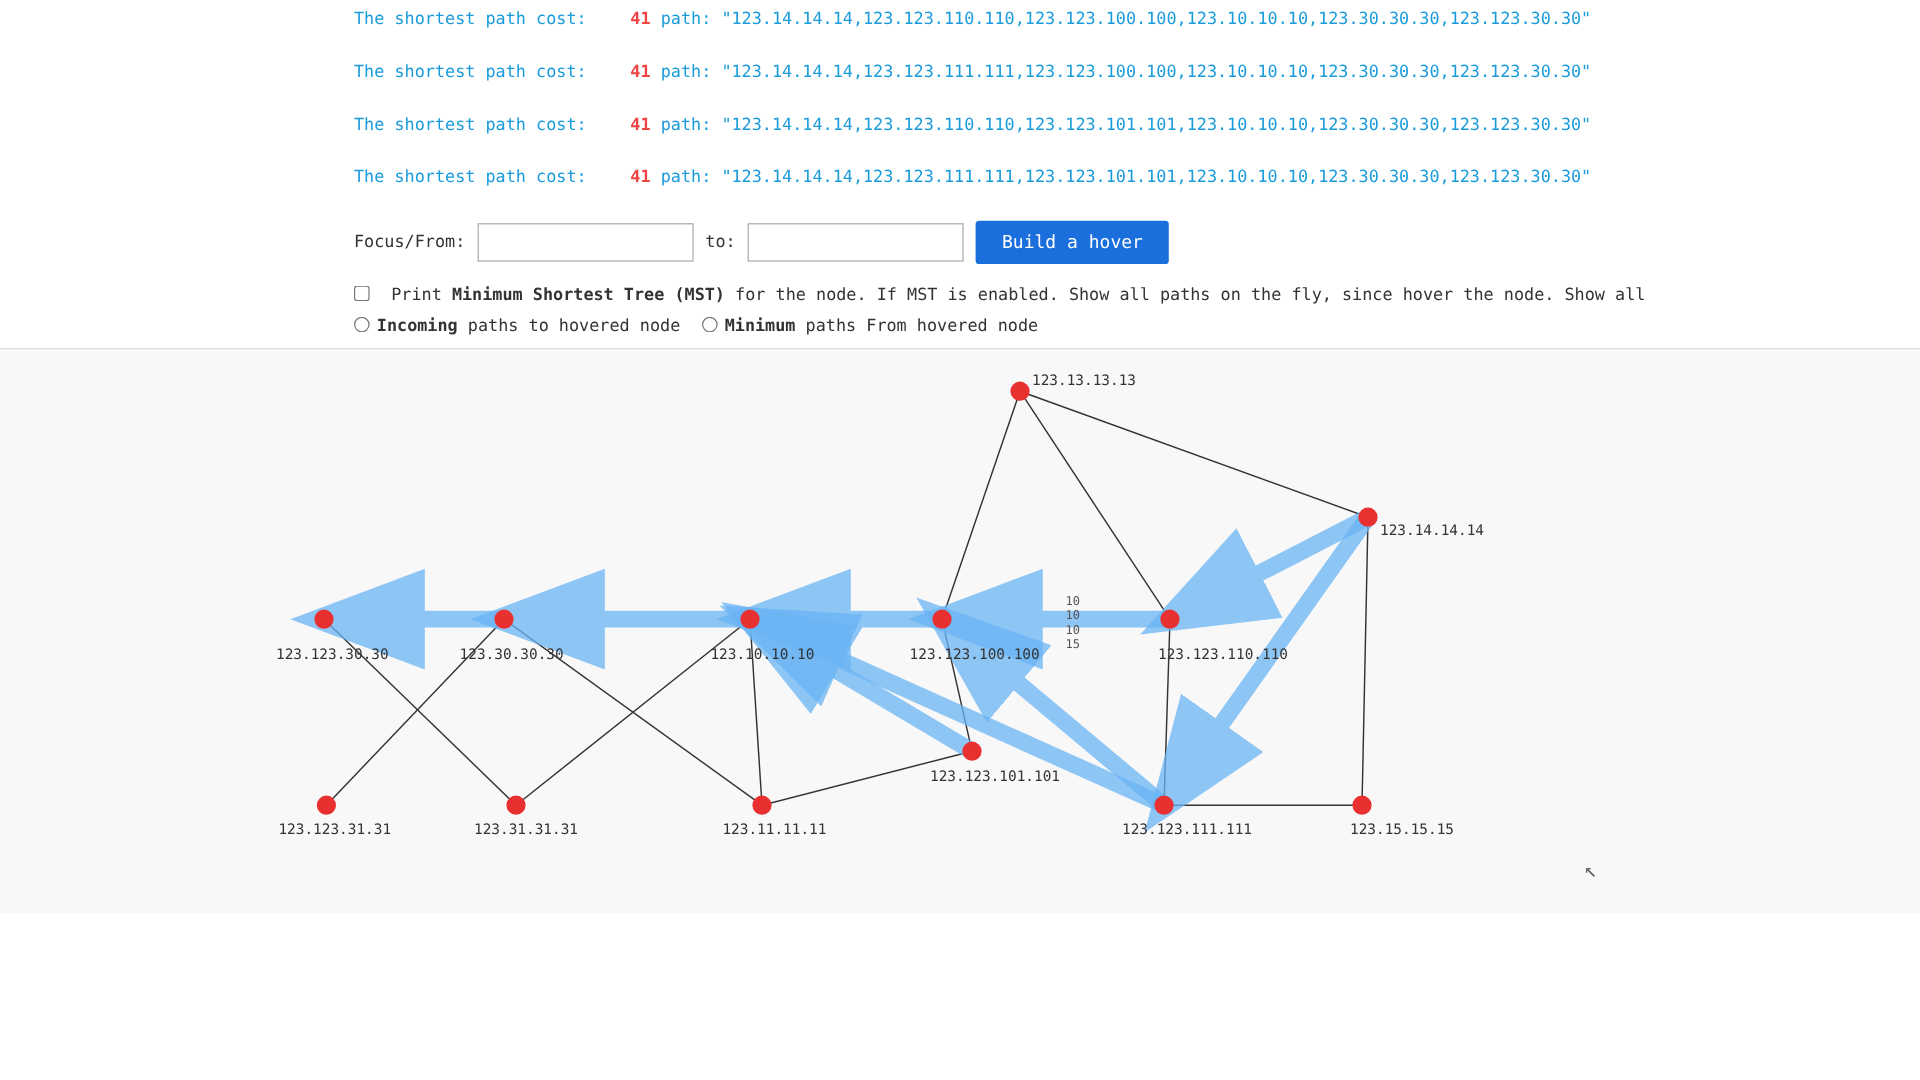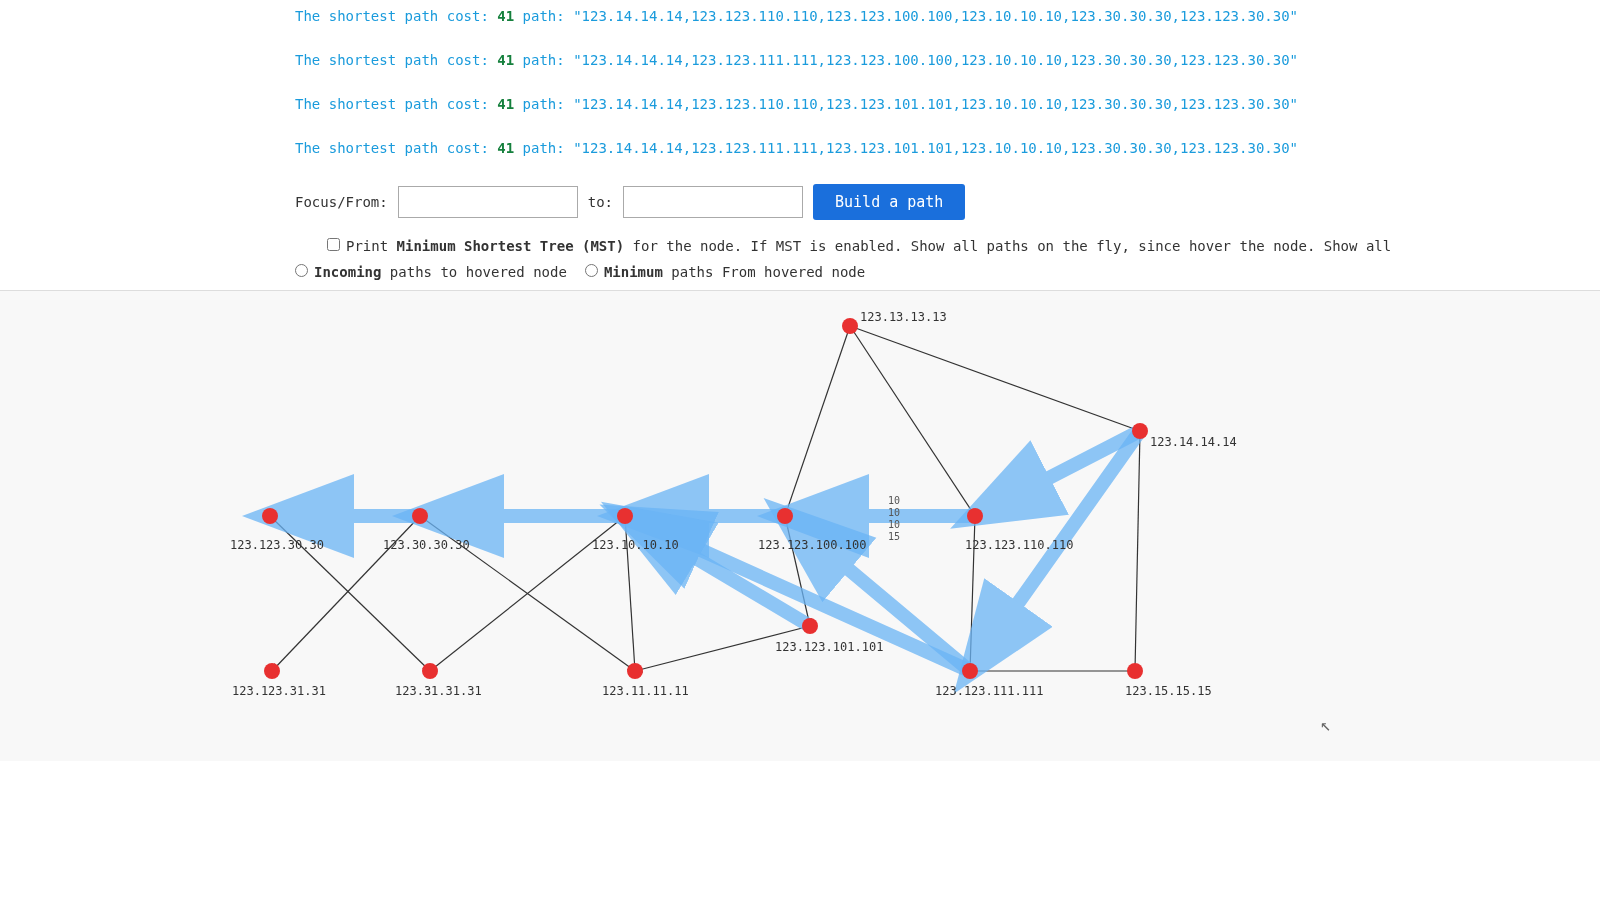--- a/index.html
+++ b/index.html
@@ -17,21 +17,22 @@
 
     .path-line {
       margin-bottom: 28px;
       color: #1a9bdc;
       font-family: monospace;
       font-size: 14px;
     }
 
     .path-line .cost-num {
       font-weight: bold;
-      color: #15803d;
+      color: #ef4444;
+      margin-left: 28px;
     }
 
     .controls-row {
       display: flex;
       align-items: center;
       gap: 10px;
       margin-bottom: 18px;
       padding-left: 295px;
     }
 
@@ -66,24 +67,23 @@
       padding-left: 295px;
       margin-bottom: 10px;
       color: #333;
       font-family: monospace;
       font-size: 14px;
     }
 
     .options-row .checkbox-label {
       display: flex;
       align-items: flex-start;
-      gap: 6px;
+      gap: 18px;
       margin-bottom: 10px;
       flex-wrap: wrap;
-      margin-left: 32px;
     }
 
     .options-row .radio-row {
       display: flex;
       align-items: flex-start;
       gap: 6px;
     }
 
     .graph-section {
       background: #f8f8f8;
@@ -156,21 +156,21 @@
   <div class="path-line">
     <span>The shortest path cost: </span><span class="cost-num">41</span><span> path: "123.14.14.14,123.123.111.111,123.123.101.101,123.10.10.10,123.30.30.30,123.123.30.30"</span>
   </div>
 </div>
 
 <div class="controls-row">
   <label class="label-text">Focus/From:</label>
   <input class="text-input" type="text" placeholder="" style="">
   <label class="label-text">to:</label>
   <input class="text-input" type="text" placeholder="" style="">
-  <button class="build-btn">Build a path</button>
+  <button class="build-btn">Build a hover</button>
 </div>
 
 <div class="options-row">
   <div class="checkbox-label">
     <input type="checkbox" style="">
     <span>Print <strong>Minimum Shortest Tree (MST)</strong> for the node. If MST is enabled. Show all paths on the fly, since hover the node. Show all</span>
   </div>
   <div class="radio-row">
     <input type="radio" name="direction" style="">
     <span><strong>Incoming</strong> paths to hovered node</span>

